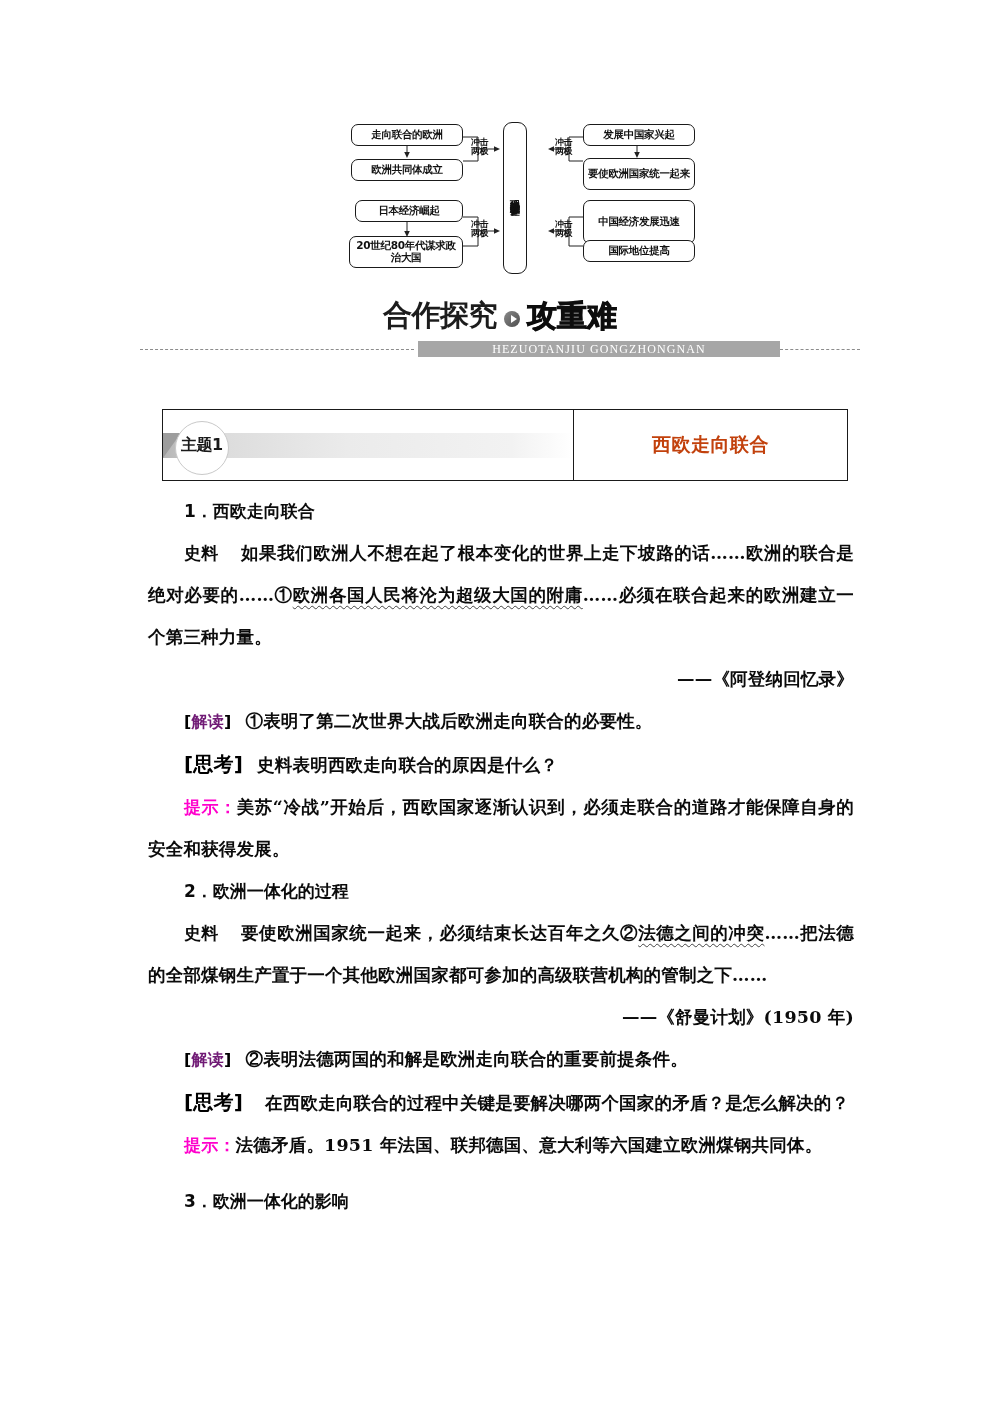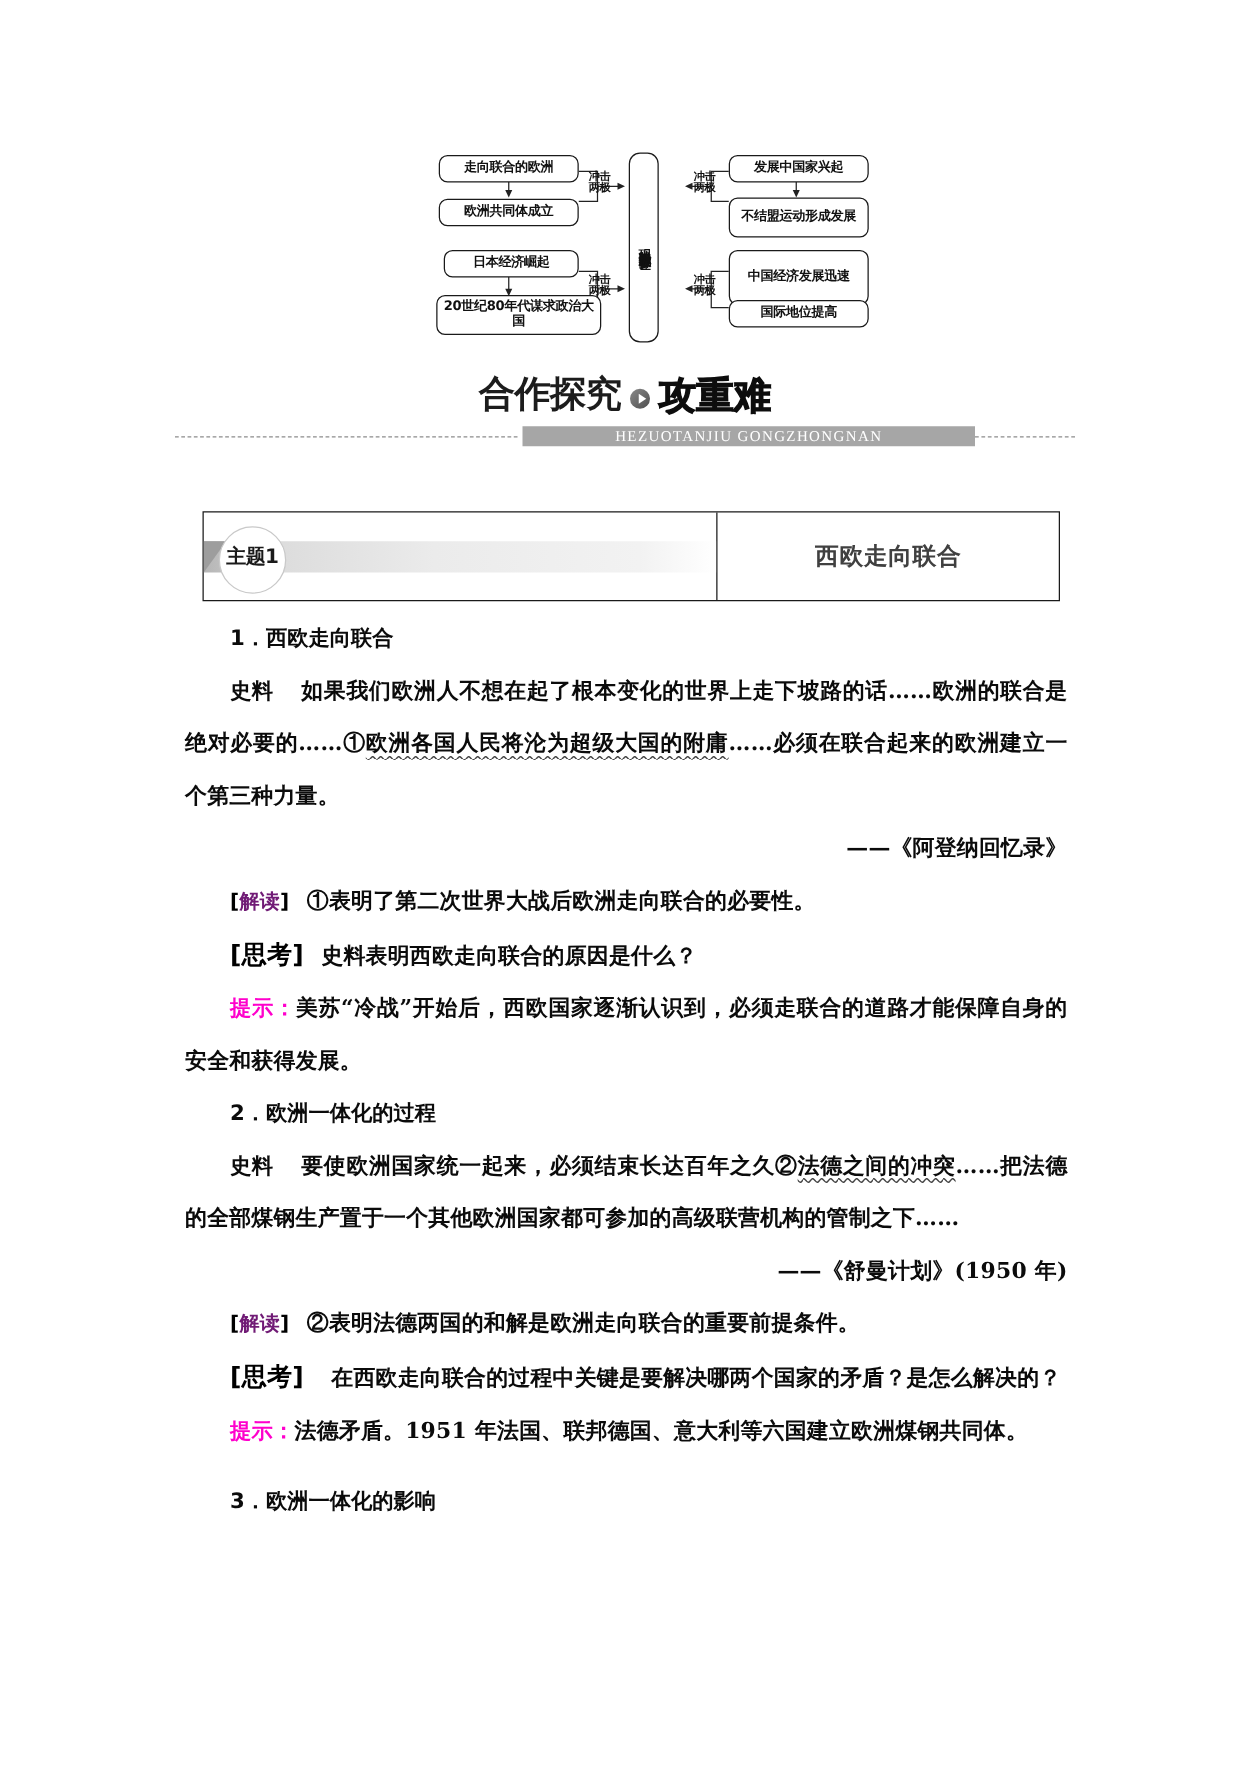--- a/index.html
+++ b/index.html
@@ -208,21 +208,21 @@
   }
   .theme-right {
     flex: 1;
     display: flex;
     align-items: center;
     justify-content: center;
     font-family: "DejaVu Sans", "Liberation Sans", sans-serif;
     font-weight: bold;
     font-size: 19px;
     letter-spacing: 0.5px;
-    color: #404040;
+    color: #c2410c;
   }
 
   
   .content {
     position: absolute;
     left: 148px;
     top: 490px;
     width: 706px;
   }
   .p {
@@ -312,26 +312,26 @@
     <line x1="292" y1="102" x2="292" y2="114" stroke="#222" stroke-width="1"></line>
     <polygon points="292,119 289.2,113 294.8,113" fill="#222"></polygon>
     <path d="M238 99 H224 V128 H238" fill="none" stroke="#222" stroke-width="1"></path>
     <line x1="224" y1="113" x2="208" y2="113" stroke="#222" stroke-width="1"></line>
     <polygon points="203,113 209,110.2 209,115.8" fill="#222"></polygon>
   </svg>
 
   <div class="node" style="left:6px; top:6px; width:112px; height:20px;">走向联合的欧洲</div>
   <div class="node" style="left:6px; top:41px; width:112px; height:20px;">欧洲共同体成立</div>
   <div class="node" style="left:10px; top:82px; width:108px; height:20px;">日本经济崛起</div>
-  <div class="node" style="left:4px; top:118px; width:132px; height:32px;">20世纪80年代谋求政治大国</div>
+  <div class="node" style="left:4px; top:118px; width:114px; height:32px;">20世纪80年代谋求政治大国</div>
 
   <div class="node center" style="left:158px; top:4px; width:24px; height:152px;">世界多极化趋势的出现</div>
 
   <div class="node" style="left:238px; top:6px; width:112px; height:20px;">发展中国家兴起</div>
-  <div class="node" style="left:238px; top:40px; width:112px; height:32px;">不结盟运动形成发展</div>
+  <div class="node" style="left:238px; top:40px; width:112px; height:32px;">要使欧洲国家统一起来</div>
   <div class="node" style="left:238px; top:82px; width:112px; height:44px;">中国经济发展迅速</div>
   <div class="node" style="left:238px; top:122px; width:112px; height:20px;">国际地位提高</div>
 
   <div class="lbl" style="left:126px; top:20px;">冲击两极</div>
   <div class="lbl" style="left:126px; top:102px;">冲击两极</div>
   <div class="lbl" style="left:210px; top:20px;">冲击两极</div>
   <div class="lbl" style="left:210px; top:102px;">冲击两极</div>
 </div>
 
 <div class="sec-head">

